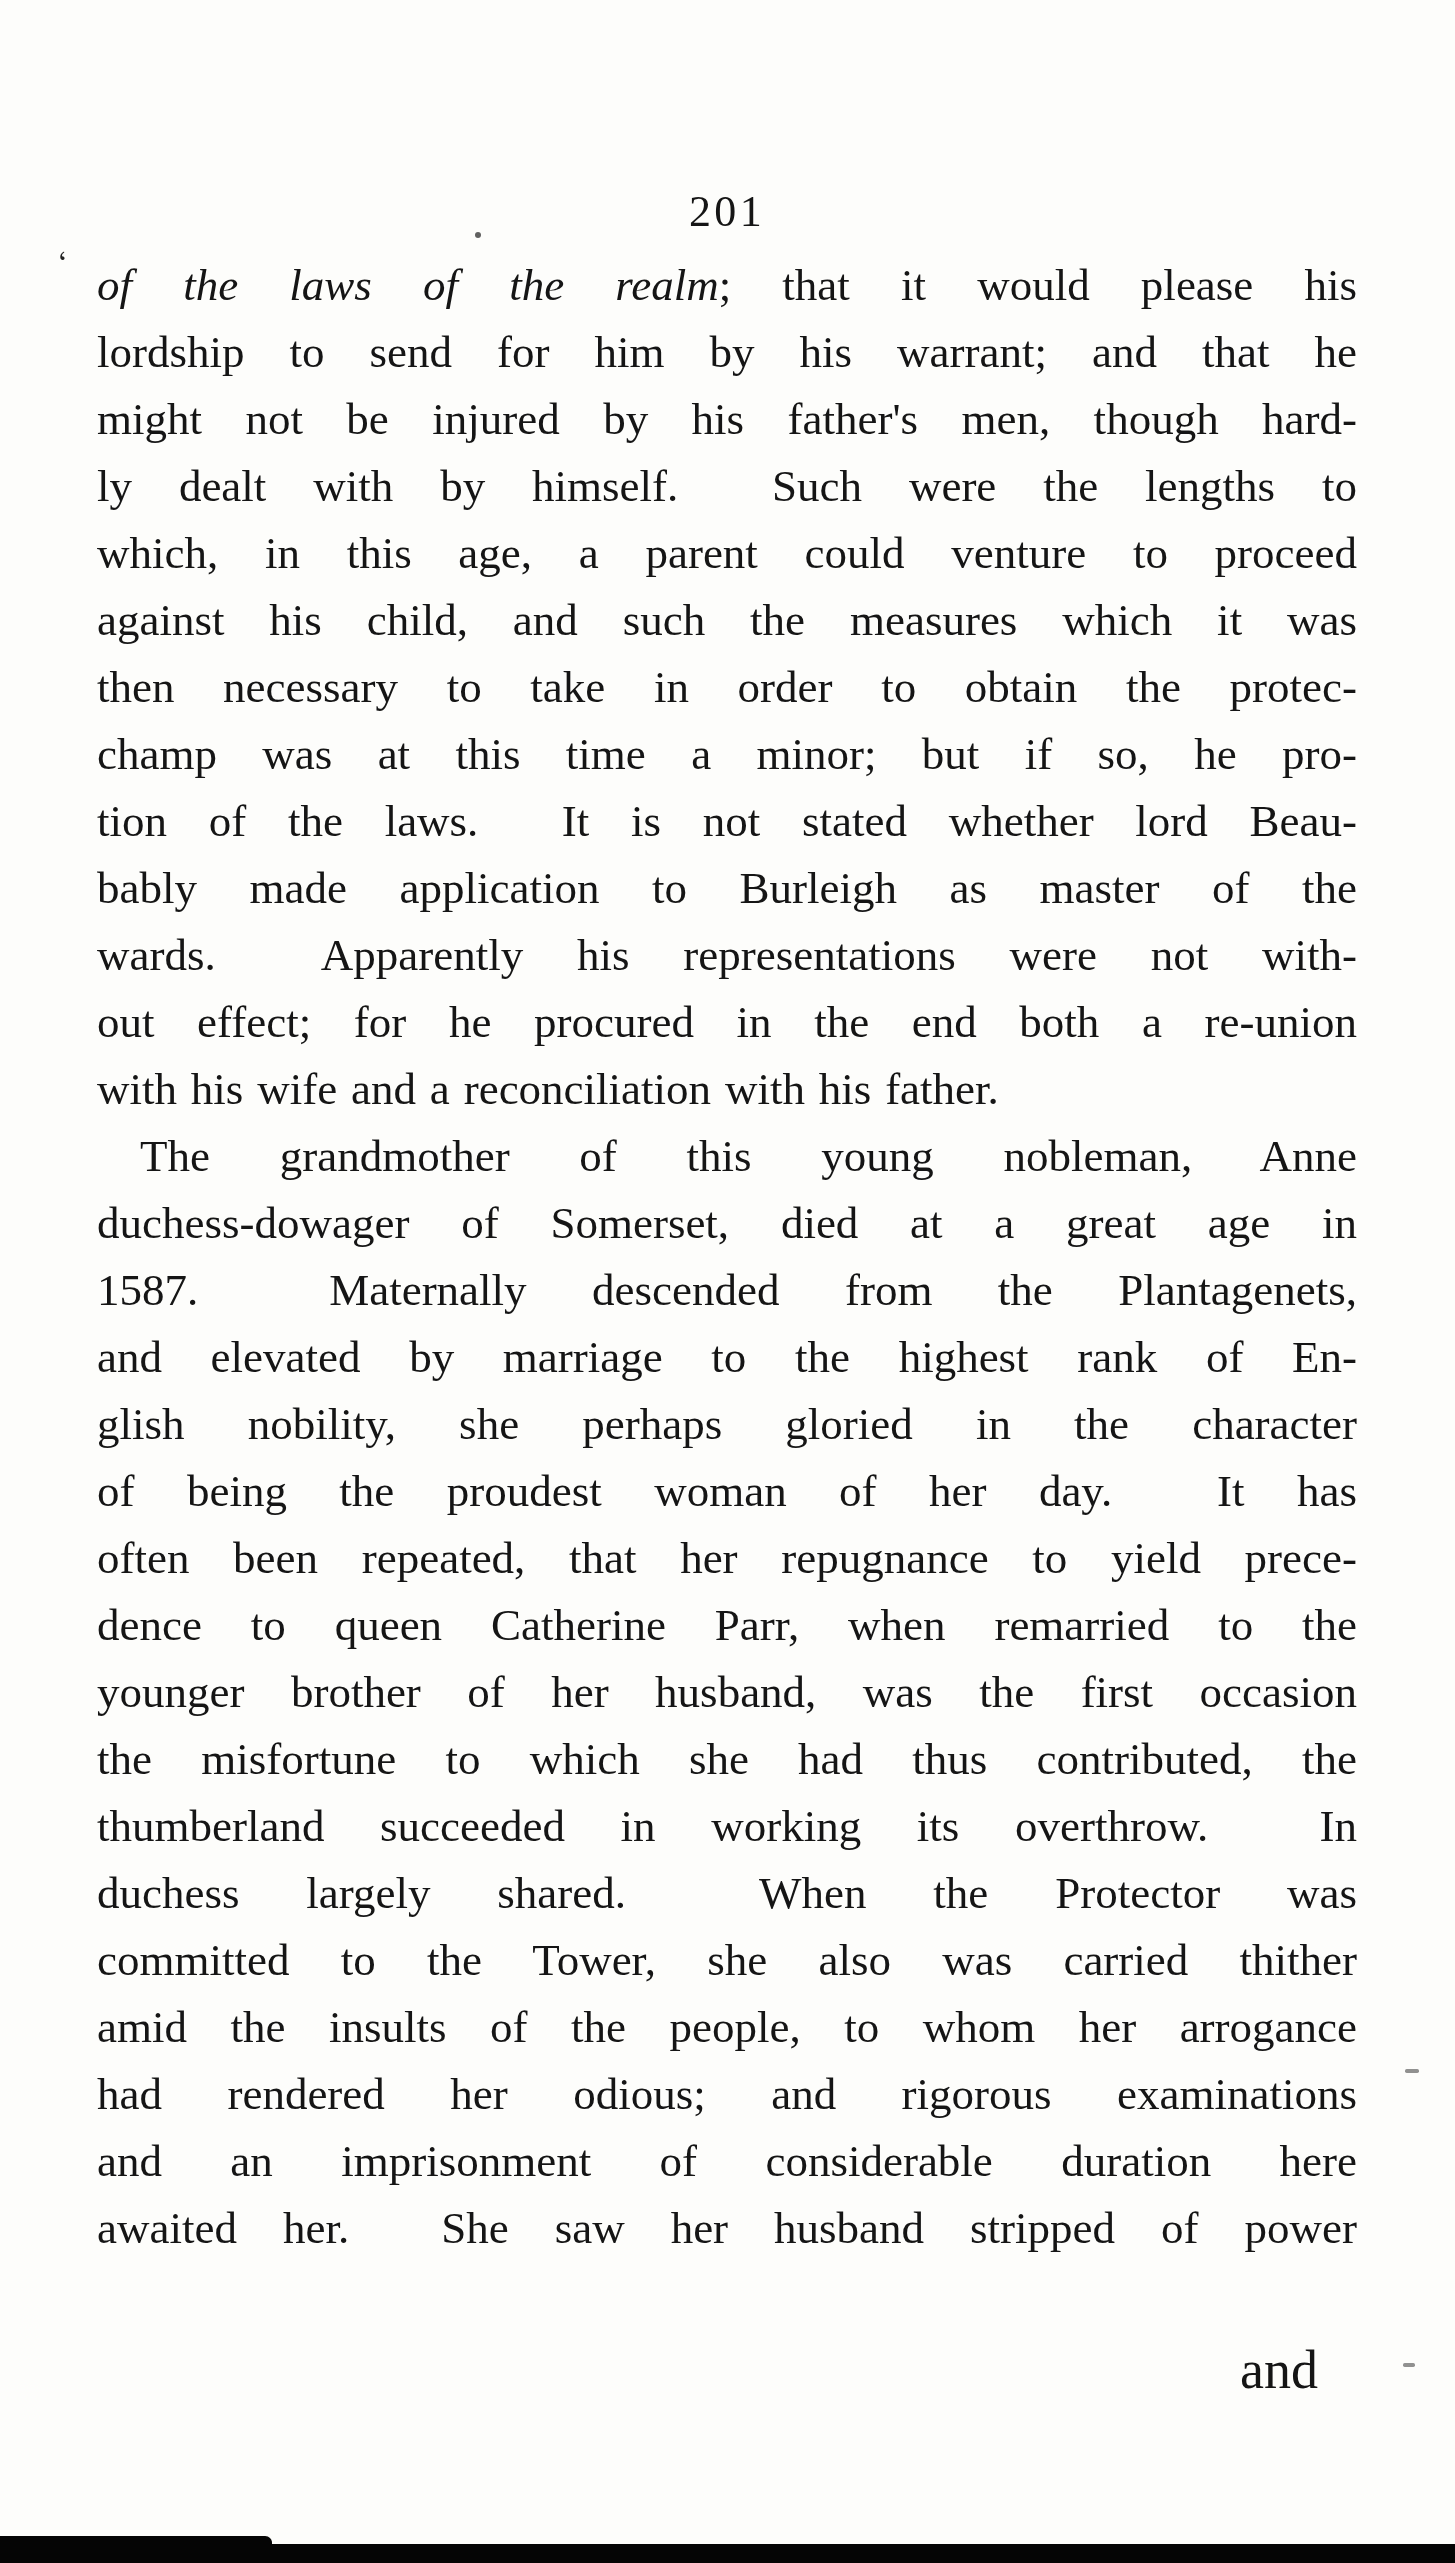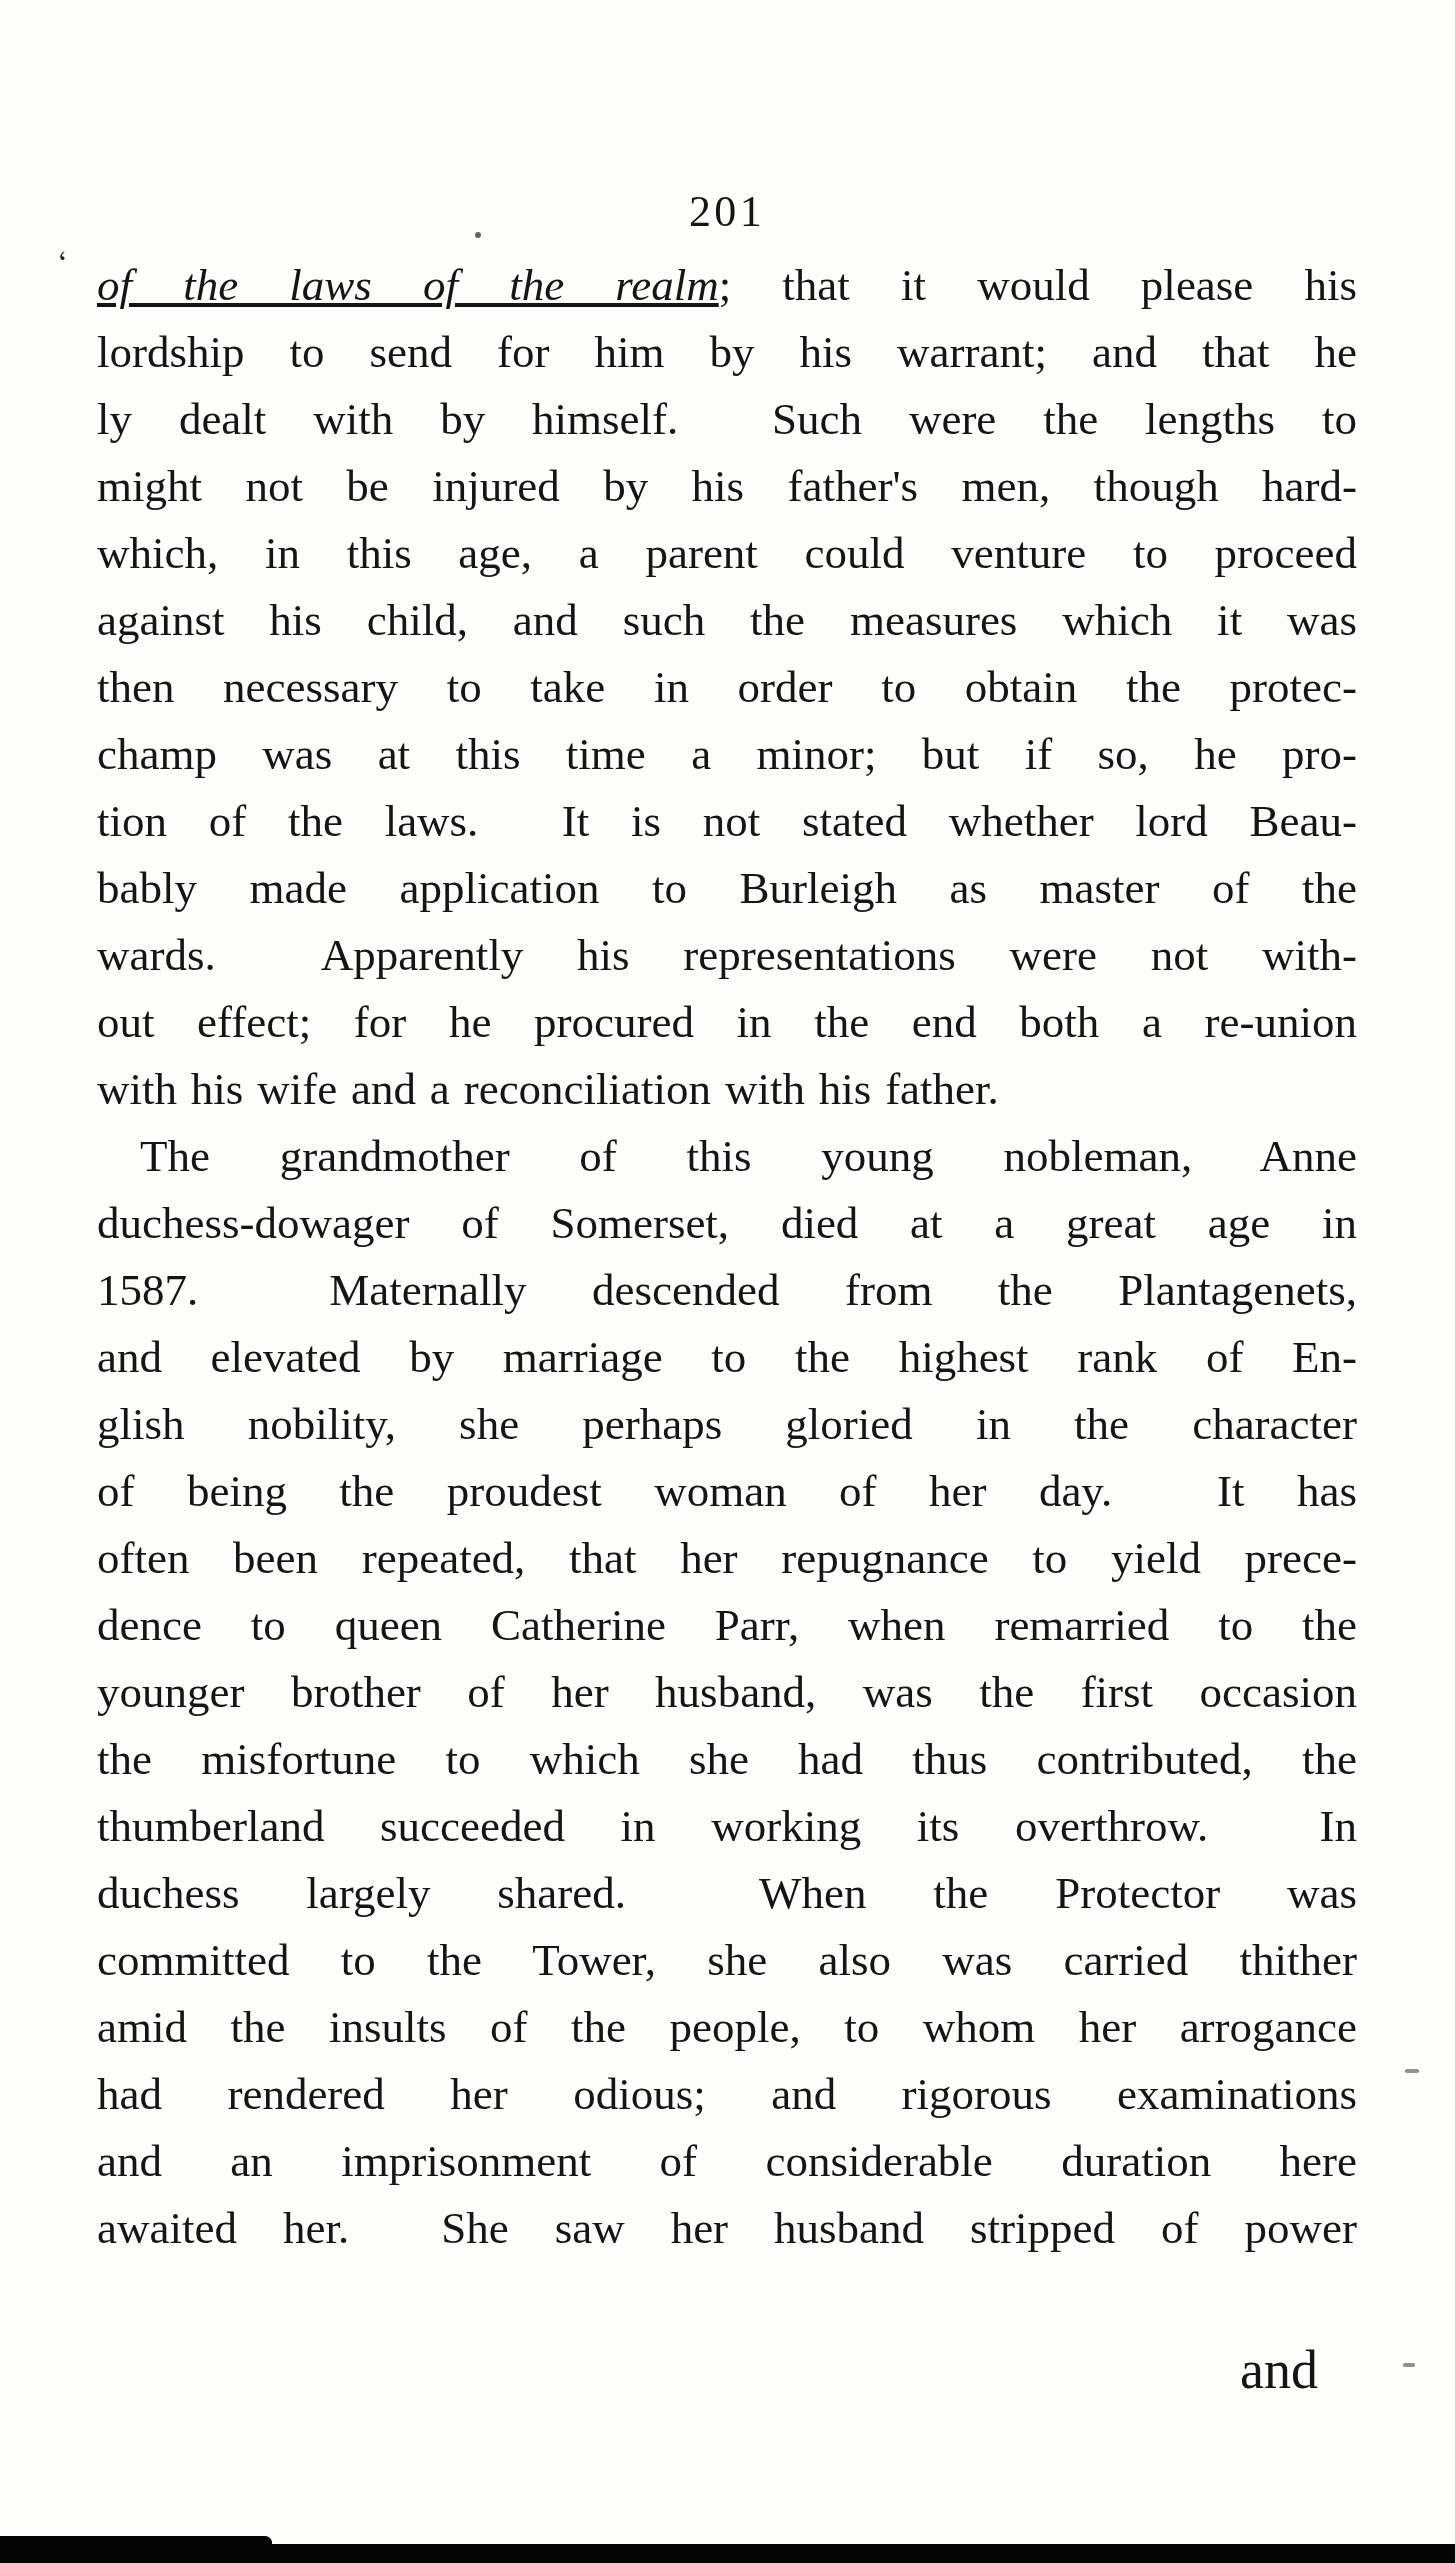--- a/index.html
+++ b/index.html
@@ -29,21 +29,21 @@
     line-height: 67px;
     word-spacing: 2.6px;
   }
   .line { width: 100%; white-space: normal; }
   .line.j {
     text-align: justify;
     text-align-last: justify;
     -moz-text-align-last: justify;
   }
   .line.indent { text-indent: 43px; }
-  em { font-style: italic; text-decoration: underline; }
+  em { font-style: italic; }
   .catchword-row {
     position: absolute;
     top: 2337px; left: 97px; width: 1260px;
     box-sizing: border-box;
     padding-right: 39px;
     text-align: right;
     font-size: 54px;
     line-height: 67px;
   }
   .margin-mark {
@@ -90,22 +90,22 @@
 
   <div class="page-number">201</div>
 
   <div class="margin-mark">‘</div>
 
   <div class="ink-dot"></div>
 
   <div class="text-block">
       <div class="line j"><em>of the laws of the realm</em><span>; that it would please his</span></div>
       <div class="line j"><span>lordship to send for him by his warrant; and that he</span></div>
+      <div class="line j"><span>might not be injured by his father's men, though hard-</span></div>
       <div class="line j"><span>ly dealt with by himself.&nbsp; Such were the lengths to</span></div>
-      <div class="line j"><span>might not be injured by his father's men, though hard-</span></div>
       <div class="line j"><span>which, in this age, a parent could venture to proceed</span></div>
       <div class="line j"><span>against his child, and such the measures which it was</span></div>
       <div class="line j"><span>then necessary to take in order to obtain the protec-</span></div>
       <div class="line j"><span>champ was at this time a minor; but if so, he pro-</span></div>
       <div class="line j"><span>tion of the laws.&nbsp; It is not stated whether lord Beau-</span></div>
       <div class="line j"><span>bably made application to Burleigh as master of the</span></div>
       <div class="line j"><span>wards.&nbsp; Apparently his representations were not with-</span></div>
       <div class="line j"><span>out effect; for he procured in the end both a re-union</span></div>
       <div class="line"><span>with his wife and a reconciliation with his father.</span></div>
       <div class="line j indent"><span>The grandmother of this young nobleman, Anne</span></div>

